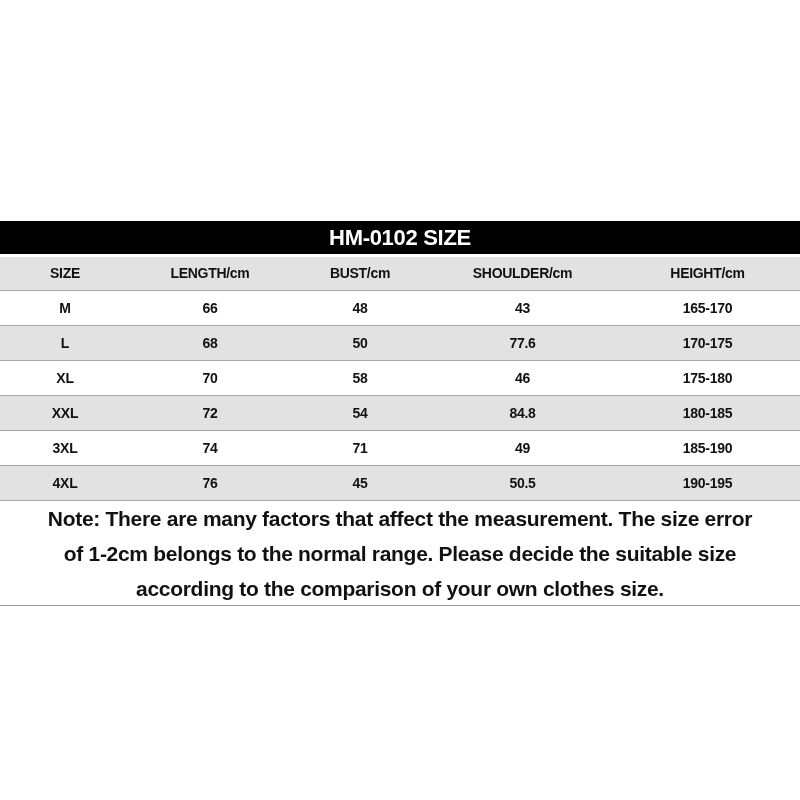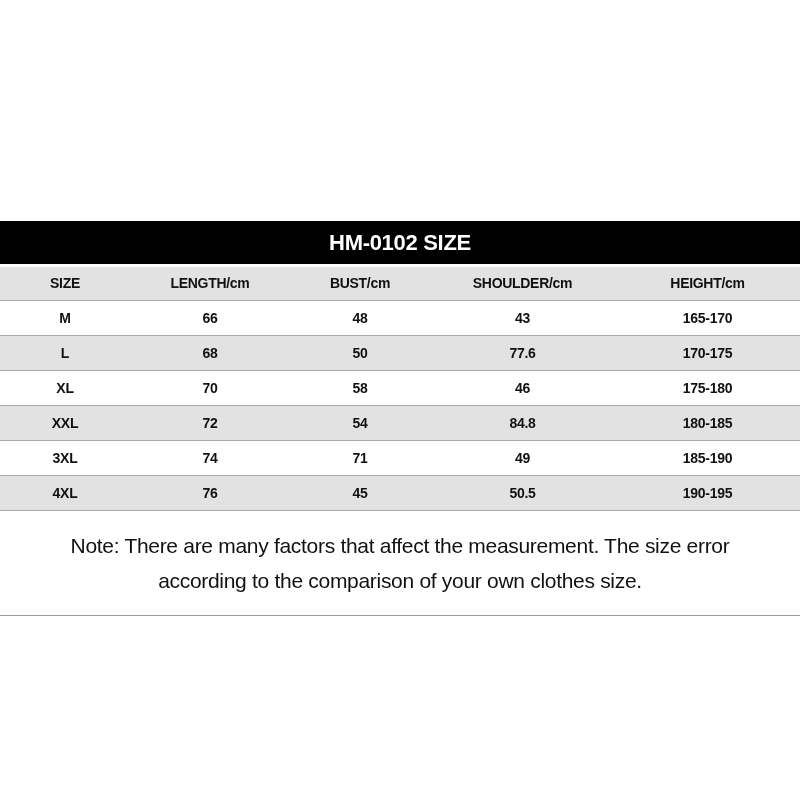--- a/index.html
+++ b/index.html
@@ -14,21 +14,21 @@
     font-family: "Liberation Sans", sans-serif;
     color: #111111;
   }
   .size-chart {
     position: absolute;
     top: 221px;
     left: 0;
     width: 800px;
   }
   .title-bar {
-    height: 43px;
+    height: 33px;
     background: #000000;
     color: #ffffff;
     display: flex;
     align-items: center;
     justify-content: center;
     font-size: 22px;
     font-weight: 700;
     letter-spacing: -0.3px;
     margin-bottom: 3px;
   }
@@ -69,21 +69,21 @@
     border-top: 1px solid #a8a8a8;
     border-bottom: 1px solid #999999;
     background: #ffffff;
     display: flex;
     flex-direction: column;
     justify-content: center;
     align-items: center;
   }
   .note-line {
     font-size: 21px;
-    font-weight: 400;
+    font-weight: 700;
     letter-spacing: -0.3px;
     line-height: 35px;
     text-align: center;
     white-space: nowrap;
   }
 </style>
 </head>
 <body>
 
 <div class="size-chart">
@@ -150,16 +150,17 @@
         <td>76</td>
         <td>45</td>
         <td>50.5</td>
         <td>190-195</td>
       </tr>
     </tbody>
   </table>
 
   <div class="note-area">
     <div class="note-line">Note: There are many factors that affect the measurement. The size error</div>
+    <div class="note-line">of 1-2cm belongs to the normal range. Please decide the suitable size</div>
     <div class="note-line">according to the comparison of your own clothes size.</div>
   </div>
 
 </div>
 
 </body></html>

